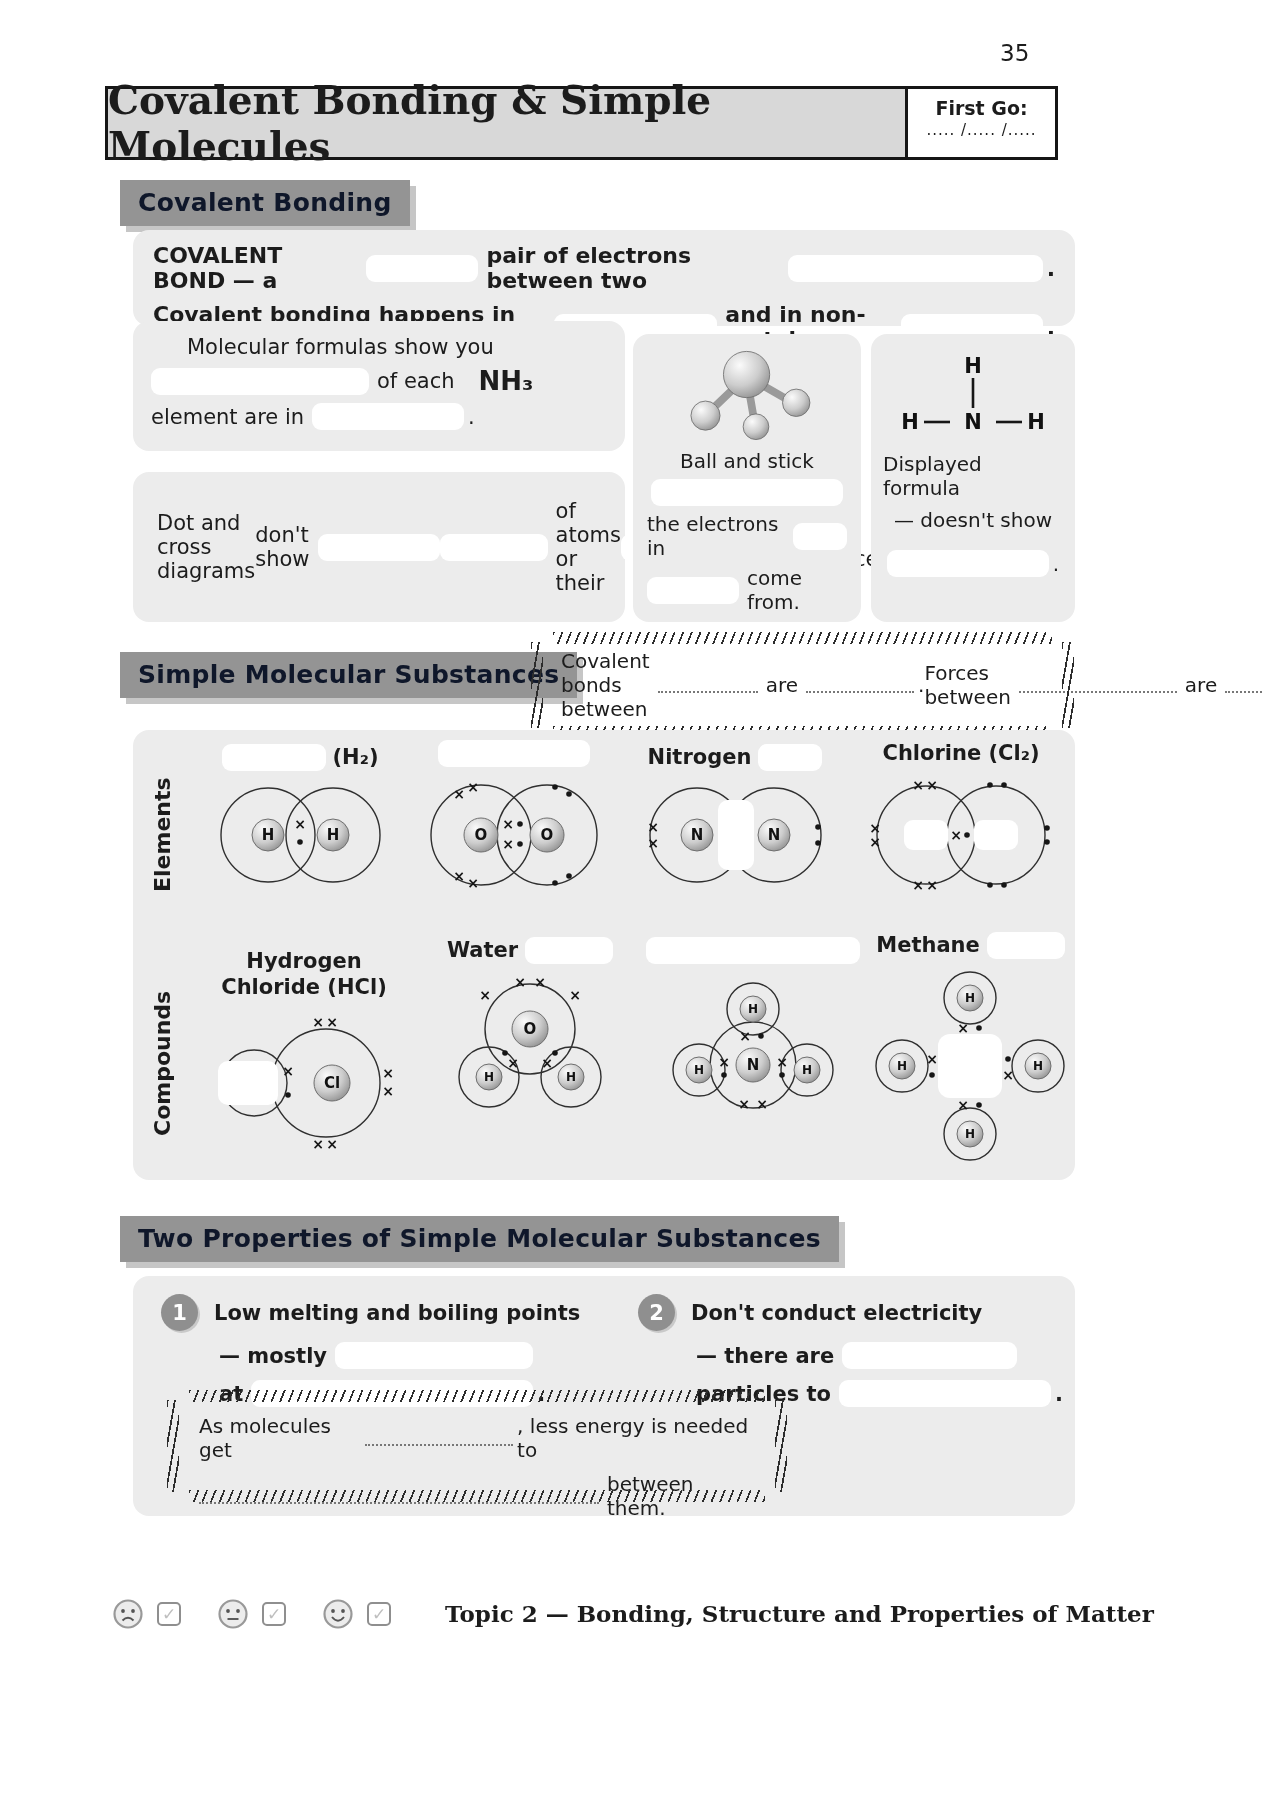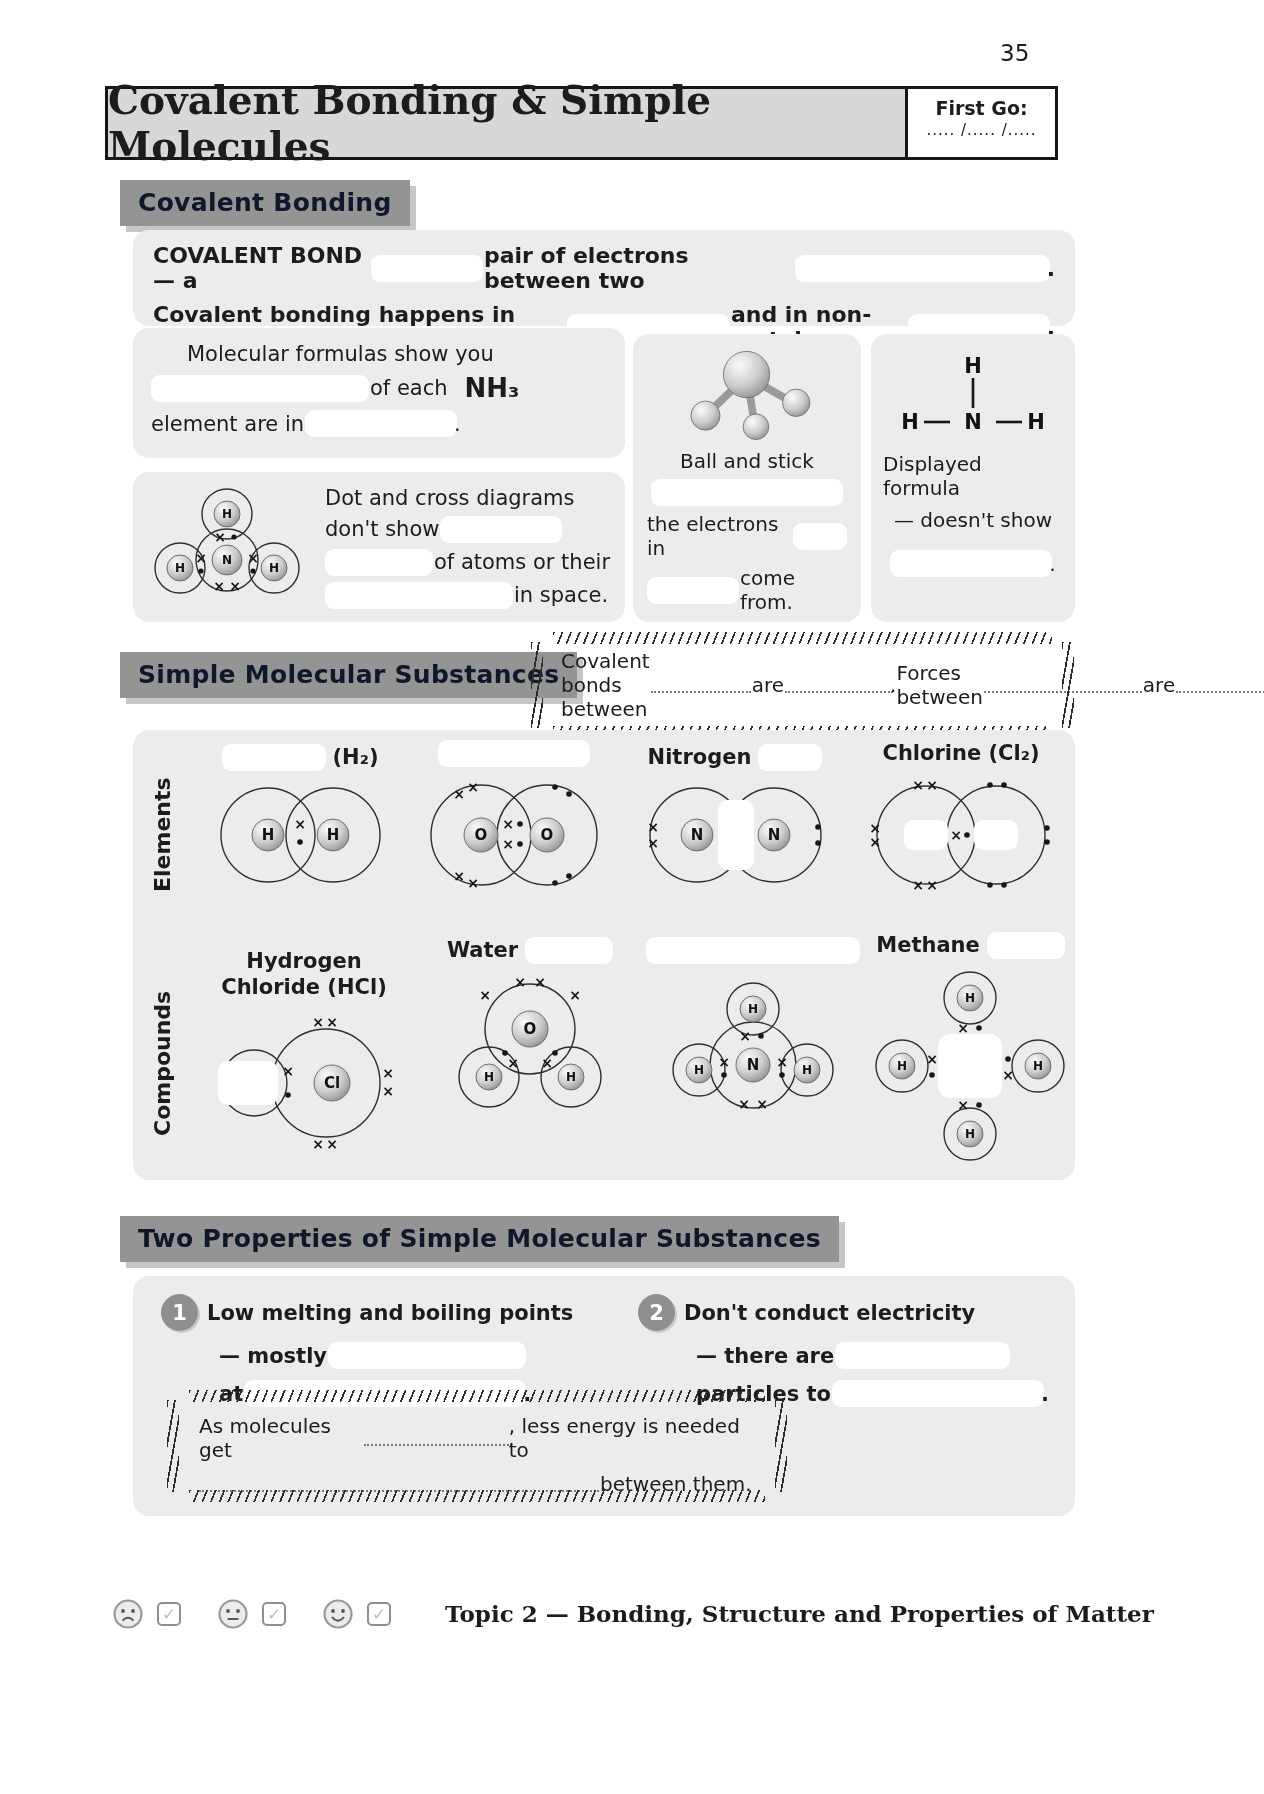--- a/index.html
+++ b/index.html
@@ -6,21 +6,21 @@
   html,body { background:#fff; }
   body {
     width:1264px; height:1794px; position:relative;
     font-family:"DejaVu Sans","Liberation Sans",sans-serif;
     color:#1c1c1c;
   }
   .abs { position:absolute; }
   .panel { position:absolute; background:#ececec; border-radius:16px; }
   .blank { display:inline-block; background:#fff; border-radius:9px; height:27px; flex:0 0 auto; }
   .dots { display:inline-block; border-bottom:2px dotted #777; height:16px; flex:0 0 auto; }
-  .row { display:flex; align-items:center; column-gap:1px; }
+  .row { display:flex; align-items:center; column-gap:8px; }
   .hdr {
     position:absolute; background:#949494; color:#0f172a; font-weight:bold;
     font-size:25px; padding:8px 18px 9px; box-shadow:6px 6px 0 #c6c6c6;
     letter-spacing:.3px; white-space:nowrap;
   }
   .period { margin-left:-4px; }
   b { font-weight:bold; }
 
   
   #titlebar { left:105px; top:86px; width:953px; height:74px; border:3px solid #161616; display:flex; background:#d8d8d8; }
@@ -110,21 +110,21 @@
   </div>
   <div class="row" style="font-size:22px; font-weight:600;">
     <b>Covalent bonding happens in non-metal</b>
     <span class="blank" style="width:163px"></span>
     <b>and in non-metal</b>
     <span class="blank" style="width:142px"></span>
     <b class="period">.</b>
   </div>
 </div>
 
-<div class="panel t21" style="left:133px; top:328px; width:492px; height:130px; padding:14px 18px; display:flex; flex-direction:column; row-gap:7px;">
+<div class="panel t21" style="left:133px; top:321px; width:492px; height:130px; padding:14px 18px; display:flex; flex-direction:column; row-gap:7px;">
   <div class="row" style="margin-left:36px;">
       <span>Molecular formulas show you</span>
     </div>
   <div class="row">
     <span class="blank" style="width:218px"></span>
     <span>of each</span>
     <span style="font-weight:bold; font-size:26px; margin-left:16px;">NH₃</span>
   </div>
   <div class="row">
     <span>element are in</span>
@@ -149,21 +149,21 @@
       <text class="sym sm" x="80" y="82">N</text>
     <text class="x" x="73" y="59">×</text>
       <circle class="e" cx="87" cy="59" r="2.6"></circle>
     <text class="x" x="54" y="80">×</text>
       <circle class="e" cx="54" cy="93" r="2.6"></circle>
     <text class="x" x="106" y="80">×</text>
       <circle class="e" cx="106" cy="93" r="2.6"></circle>
     <text class="x" x="72" y="108">×</text>
       <text class="x" x="88" y="108">×</text>
   </svg>
-  <div class="t21" style="display:flex; flex-direction:column; row-gap:6px;margin-left:8px;">
+  <div class="t21" style="display:flex; row-gap:6px;">
     <div class="row">
         <span>Dot and cross diagrams</span>
       </div>
     <div class="row">
       <span>don't show</span>
       <span class="blank" style="width:122px"></span>
     </div>
     <div class="row">
       <span class="blank" style="width:108px"></span>
       <span>of atoms or their</span>

